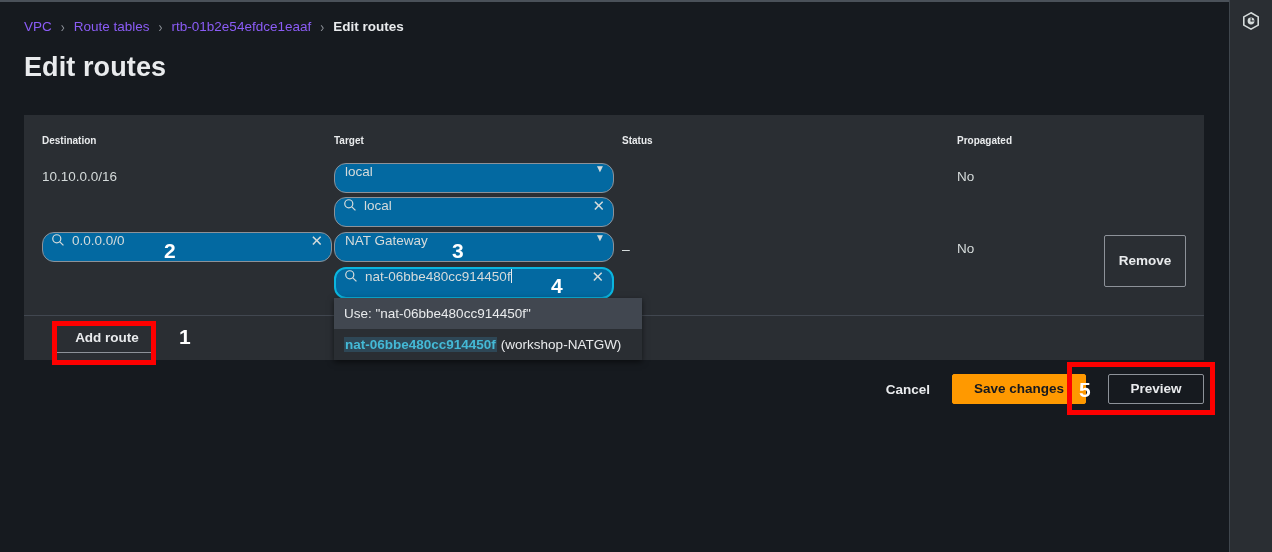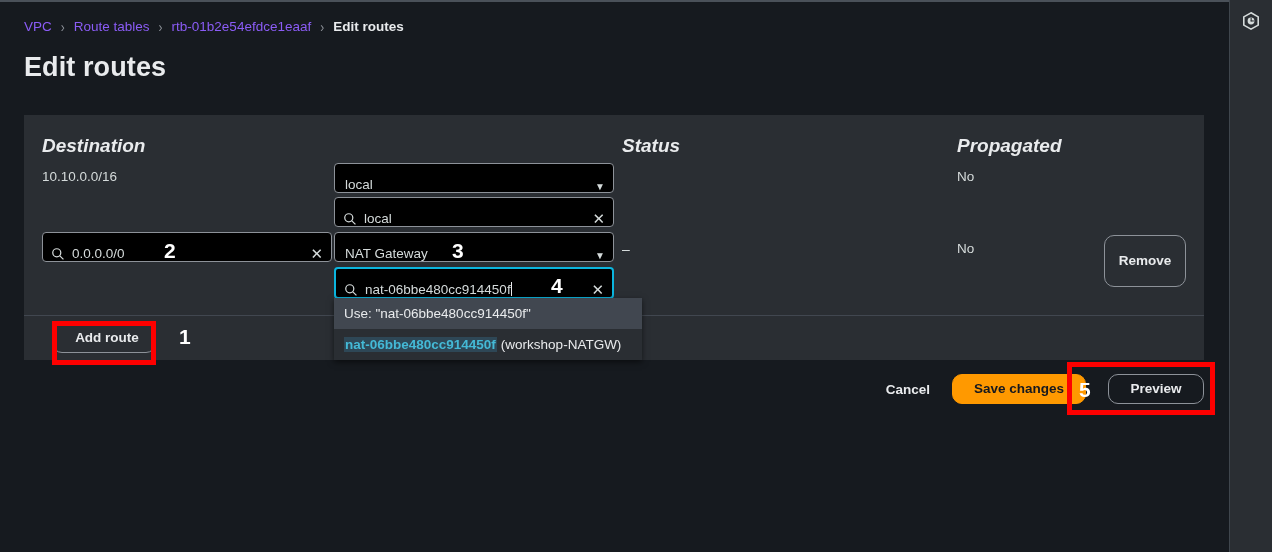--- a/index.html
+++ b/index.html
@@ -108,42 +108,41 @@
   }
   
   .col-dest  { left: 18px;  width: 290px; }
   .col-tgt   { left: 310px; width: 280px; }
   .col-stat  { left: 598px; width: 280px; }
   .col-prop  { left: 885px; width: 180px; margin-left: 48px; }
 
   .th {
     position: absolute;
     top: 20px;
-    font-size: 19px;
-    font-weight: bold;
-    color: #e9ebed;
-    font-style: italic;
+    font-size: 10px;
+    font-weight: bold;
+    color: #e9ebed;
   }
   .cell {
     position: absolute;
     font-size: 13.5px;
     color: #d5dbdb;
   }
   .row1-y { top: 54px; }
   .row2-y { top: 126px; }
 
   
   .select-box, .search-box {
     box-sizing: border-box;
     height: 30px;
-    background: #000000;
+    background: #0369a1;
     border: 1px solid #8d9299;
-    border-radius: 4px;
-    display: flex;
-    align-items: flex-end;
+    border-radius: 12px;
+    display: flex;
+    align-items: flex-start;
     font-size: 13.5px;
     color: #d5dbdb;
     position: relative;
     cursor: pointer;
   }
   .select-box {
     padding: 0 8px 0 10px;
     justify-content: space-between;
   }
   .select-label {
@@ -198,21 +197,21 @@
   }
   .dash {
     color: #d5dbdb;
     font-size: 14px;
   }
   
   .btn {
     box-sizing: border-box;
     background: transparent;
     border: 1px solid #8d9299;
-    border-radius: 10px;
+    border-radius: 2px;
     color: #e9ebed;
     font-size: 13.5px;
     font-weight: bold;
     font-family: "Liberation Sans", sans-serif;
     cursor: pointer;
     padding: 0;
     display: flex;
     align-items: center;
     justify-content: center;
     text-align: right;
@@ -344,20 +343,21 @@
     <span class="bc-sep">›</span>
     <span class="bc-current">Edit routes</span>
   </div>
 
   <div class="page-title">Edit routes</div>
 
   <div class="panel">
     <div class="panel-body">
 
       <div class="th col-dest">Destination</div>
+      <div class="th col-tgt">Target</div>
       <div class="th col-stat">Status</div>
       <div class="th col-prop">Propagated</div>
 
       <div class="cell col-dest row1-y">10.10.0.0/16</div>
 
       <div class="select-box col-tgt" style="position:absolute; top:48px;">
         <span class="select-label">local</span>
         <span class="caret">▼</span>
       </div>
 

